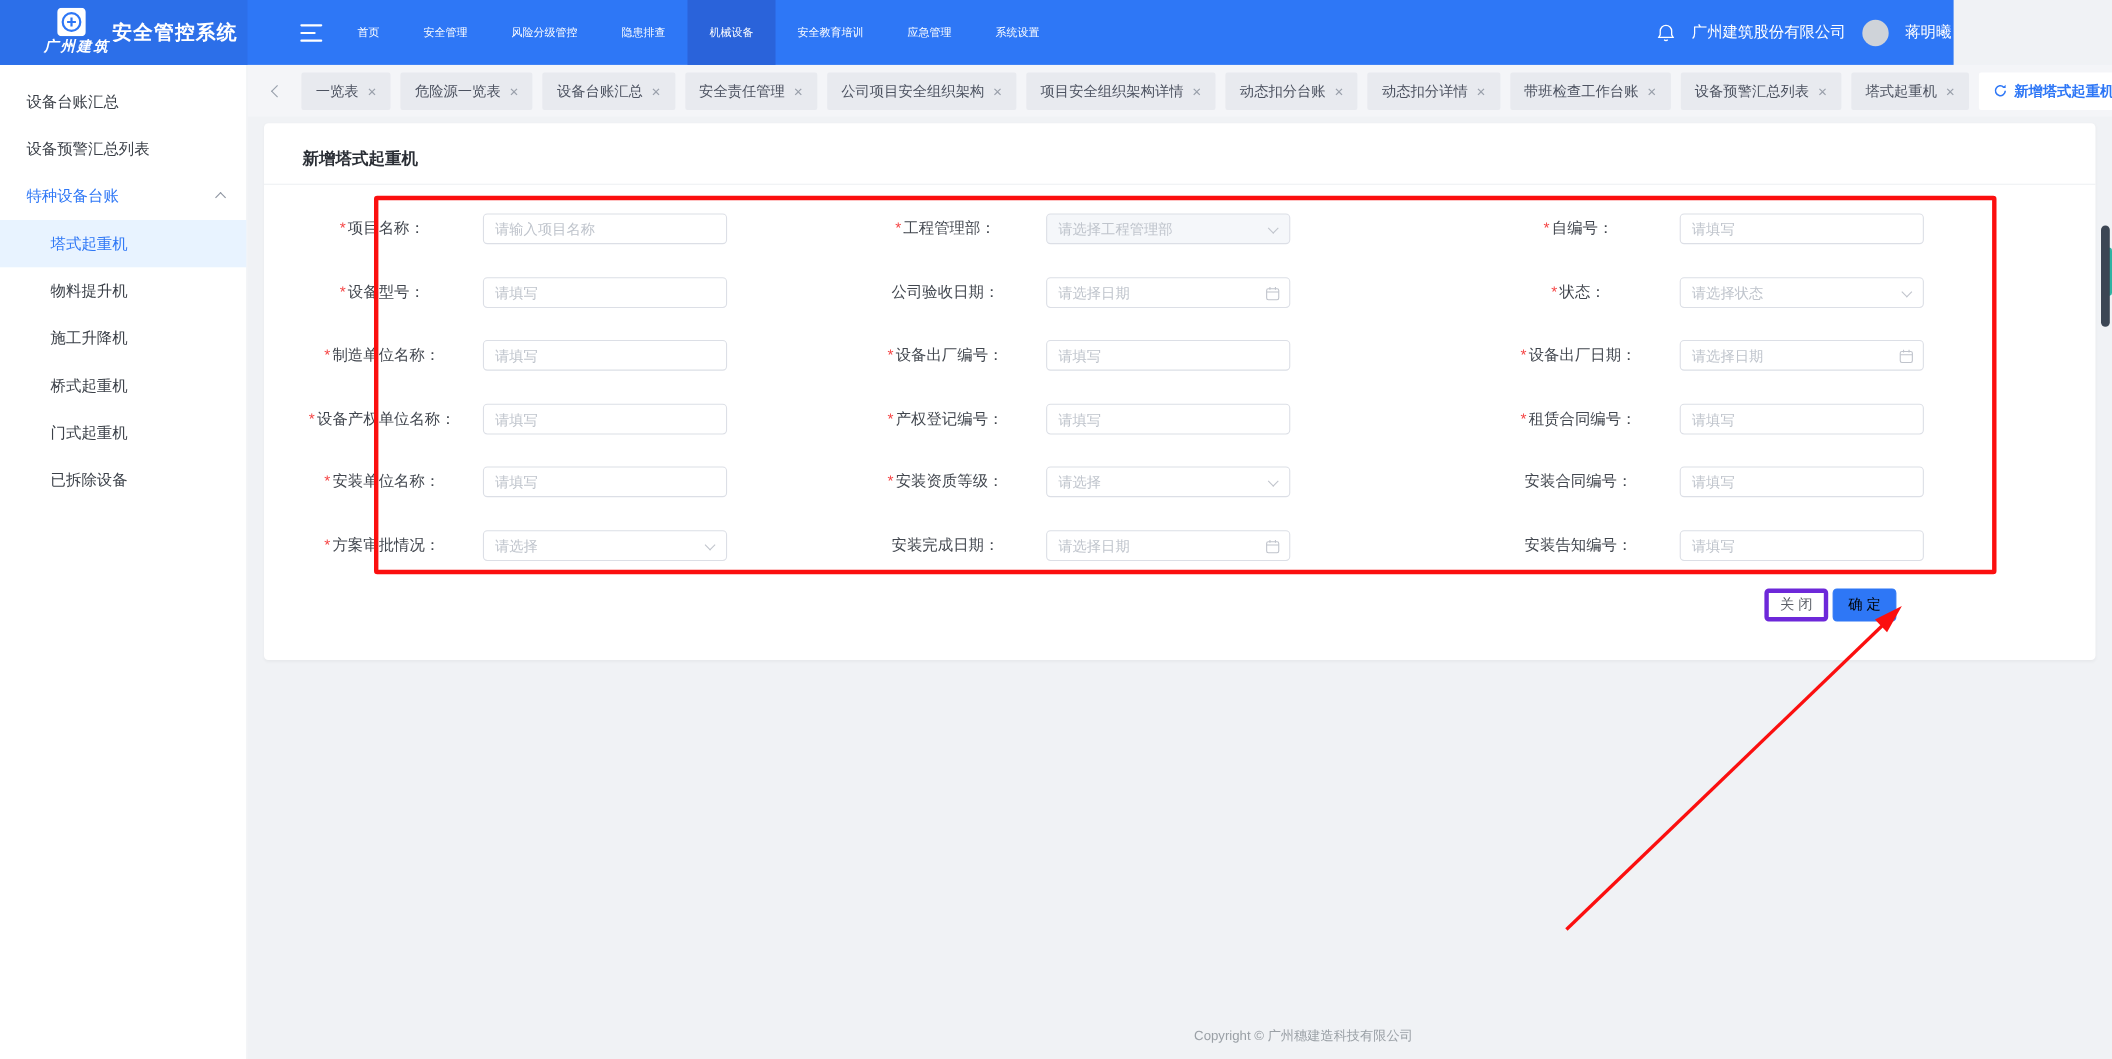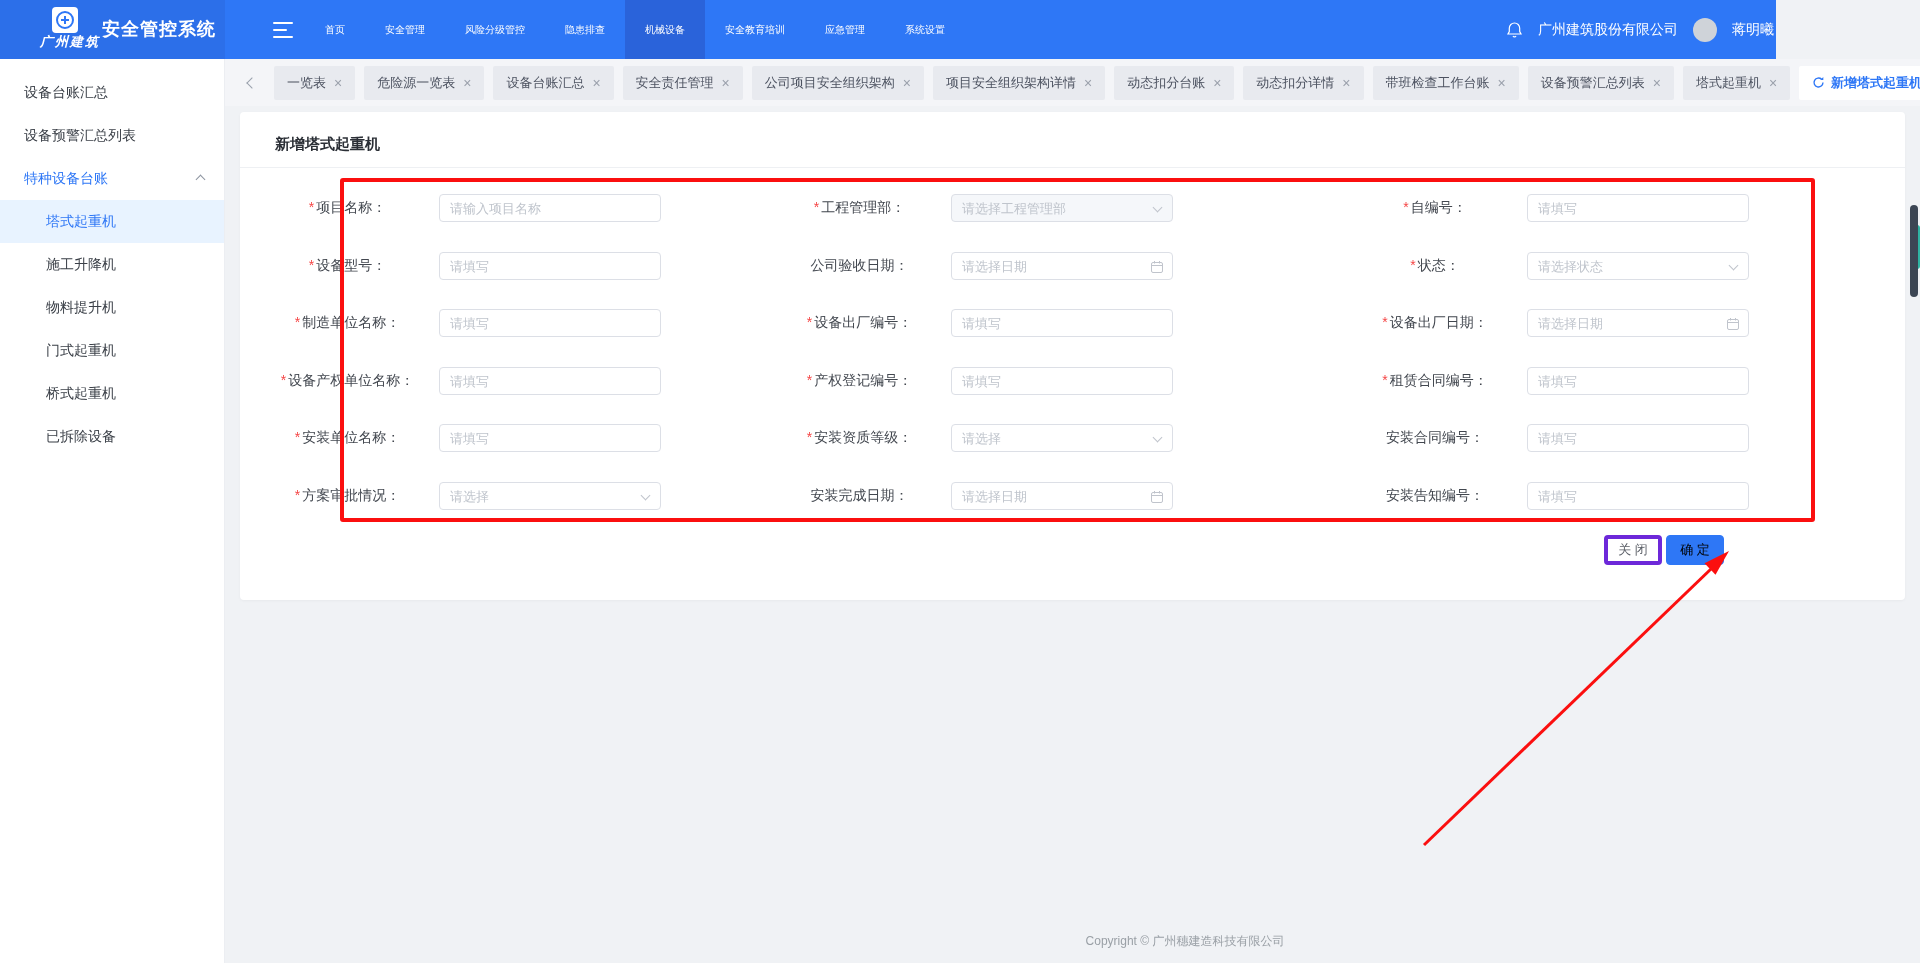--- a/index.html
+++ b/index.html
@@ -127,33 +127,33 @@
    </div>
     <div class="sb-item parent">
      <span>特种设备台账</span>
      <span class="caret"></span>
    </div>
     <div class="sb-item child active">
      <span>塔式起重机</span>
 
    </div>
     <div class="sb-item child">
+     <span>物料提升机</span>
+
+   </div>
+    <div class="sb-item child">
      <span>施工升降机</span>
 
    </div>
     <div class="sb-item child">
-     <span>物料提升机</span>
+     <span>桥式起重机</span>
 
    </div>
     <div class="sb-item child">
      <span>门式起重机</span>
-
-   </div>
-    <div class="sb-item child">
-     <span>桥式起重机</span>
 
    </div>
     <div class="sb-item child">
      <span>已拆除设备</span>
 
    </div>
   </div>
 
 <div class="main">
   <div class="tabbar">

